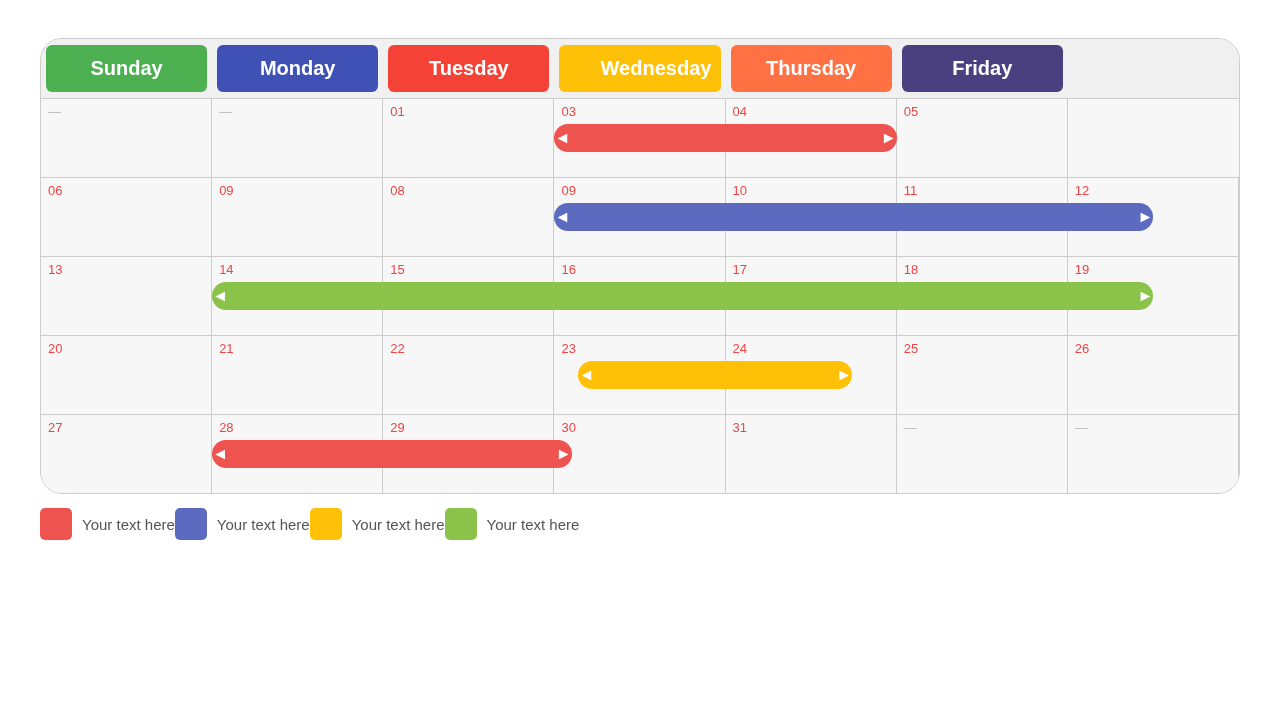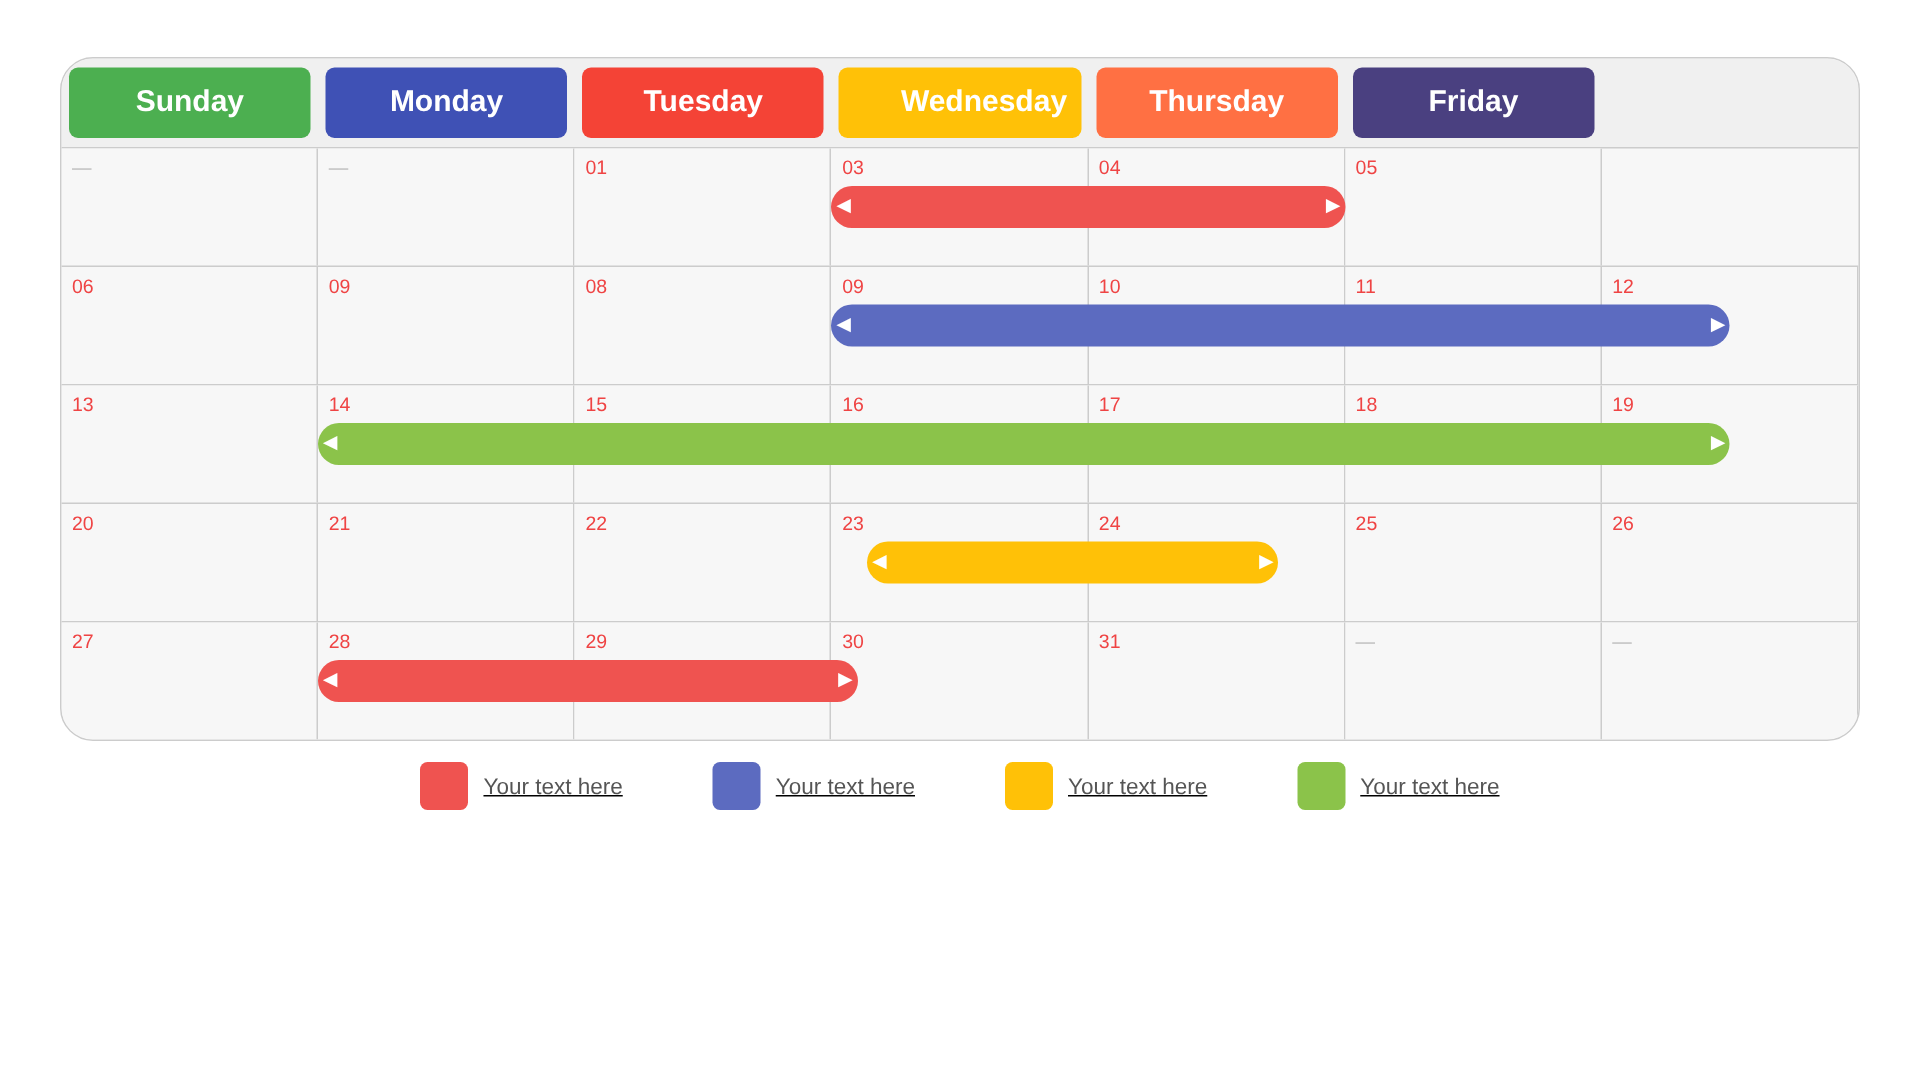--- a/index.html
+++ b/index.html
@@ -95,25 +95,22 @@
     }
     .bar-red    { background: #ef5350; }
     .bar-purple { background: #5c6bc0; }
     .bar-green  { background: #8bc34a; }
     .bar-yellow { background: #ffc107; }
 
     
     .legend {
       display: flex;
       align-items: center;
-      justify-content: center;
-      gap: 60px;
       margin-top: 14px;
       width: 100%;
-      text-decoration: underline;
     }
     .legend-item {
       display: flex;
       align-items: center;
       gap: 10px;
       font-size: 15px;
       color: #555;
     }
     .legend-color {
       width: 32px;

